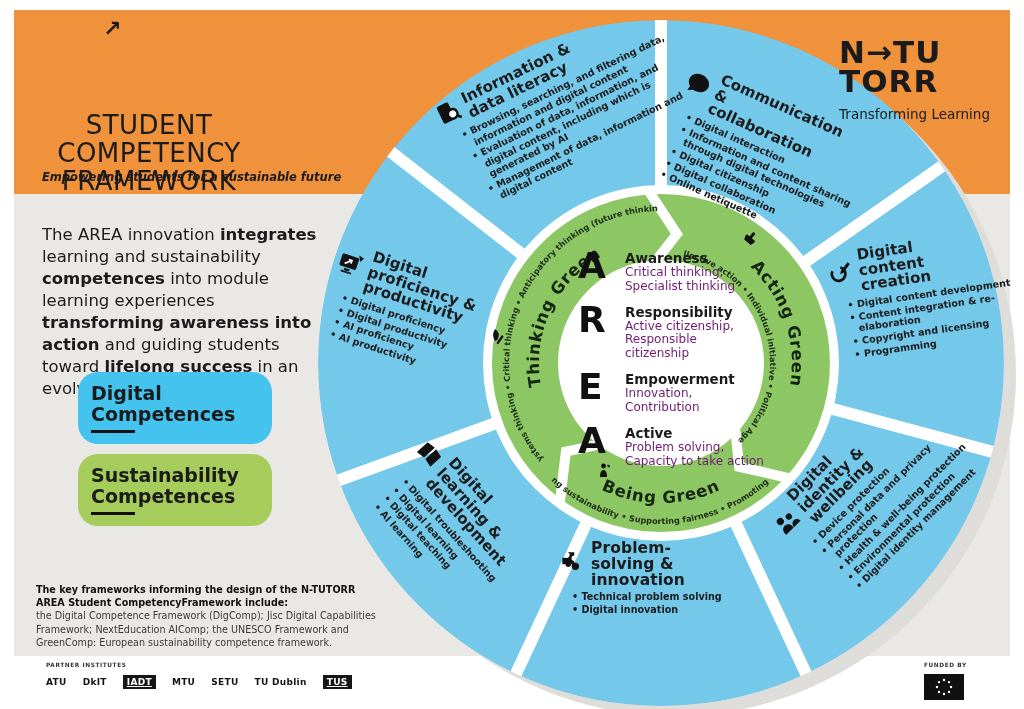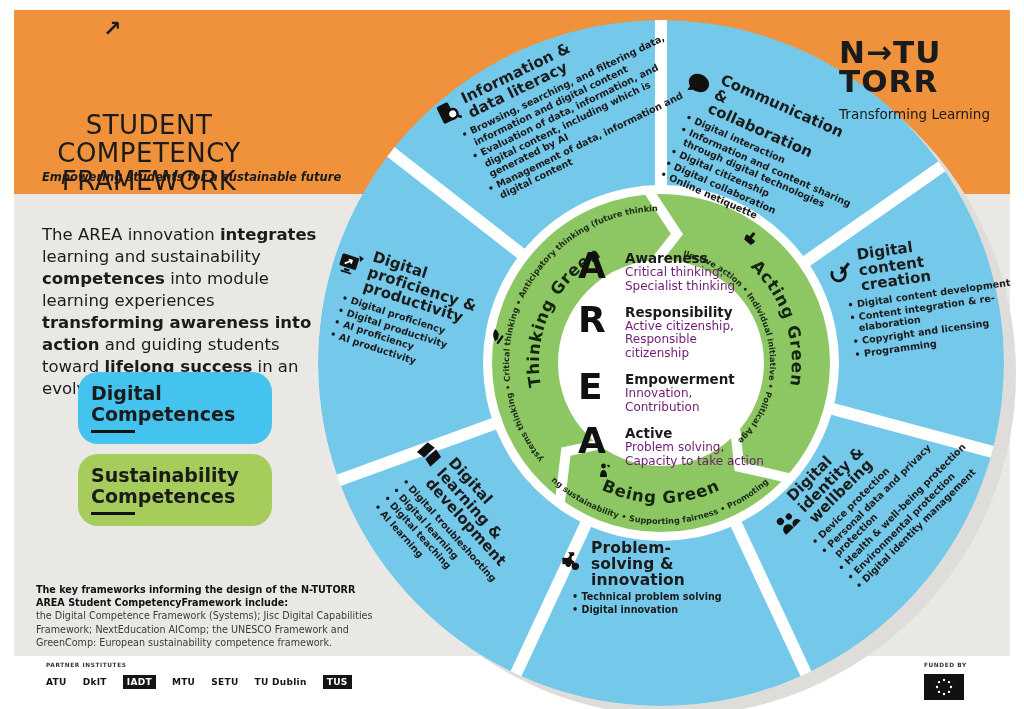--- a/index.html
+++ b/index.html
@@ -27,21 +27,21 @@
   .legend-bar{width:44px;height:3px;background:#111;margin-top:4px;}
   
   #note{left:36px;top:583px;width:344px;font-size:9.6px;line-height:1.38;}
   #note .nh{font-weight:bold;color:#111;}
   #note .nb{color:#3a3a3a;}
   
   #partners{left:46px;top:662px;}
   .tinylabel{font-size:5.8px;font-weight:bold;letter-spacing:.6px;color:#333;}
   #partners-row{display:flex;gap:16px;align-items:center;margin-top:7px;}
   .plogo{font-size:9px;font-weight:bold;color:#151515;letter-spacing:.3px;}
-  .plogo.block{background:#151515;color:#fff;padding:2px 4px;}
+  .plogo.block{background:#151515;color:#fff;padding:2px 4px;text-decoration:underline;}
   #funded{left:924px;top:662px;}
   #eu-flag{margin-top:6px;display:block;}
   
   #wheel-svg{left:0;top:0;}
   .arc-title{font-size:16.5px;font-weight:bold;letter-spacing:.8px;fill:#13240f;}
   .arc-sub{font-size:8.2px;font-weight:bold;fill:#1d2b16;}
   
   .seg{position:absolute;transform-origin:0 0;}
   .seg-head{display:flex;align-items:center;gap:7px;}
   .seg-title{font-size:15px;font-weight:bold;line-height:1.04;letter-spacing:.1px;}
@@ -325,21 +325,21 @@
     <div>Digital Competences</div>
     <div class="legend-bar"></div>
   </div>
   <div id="legend-sust" class="abs legend-box">
     <div>Sustainability Competences</div>
     <div class="legend-bar"></div>
   </div>
 
   <div id="note" class="abs">
     <div class="nh">The key frameworks informing the design of the N-TUTORR AREA Student CompetencyFramework include:</div>
-    <div class="nb">the Digital Competence Framework (Systems); Jisc Digital Capabilities Framework; NextEducation AIComp; the UNESCO Framework and GreenComp: European sustainability competence framework.</div>
+    <div class="nb">the Digital Competence Framework (DigComp); Jisc Digital Capabilities Framework; NextEducation AIComp; the UNESCO Framework and GreenComp: European sustainability competence framework.</div>
   </div>
 
   <div id="partners" class="abs">
     <div class="tinylabel">PARTNER INSTITUTES</div>
     <div id="partners-row">
       <span class="plogo">ATU</span>
       <span class="plogo">DkIT</span>
       <span class="plogo block">IADT</span>
       <span class="plogo">MTU</span>
       <span class="plogo">SETU</span>

